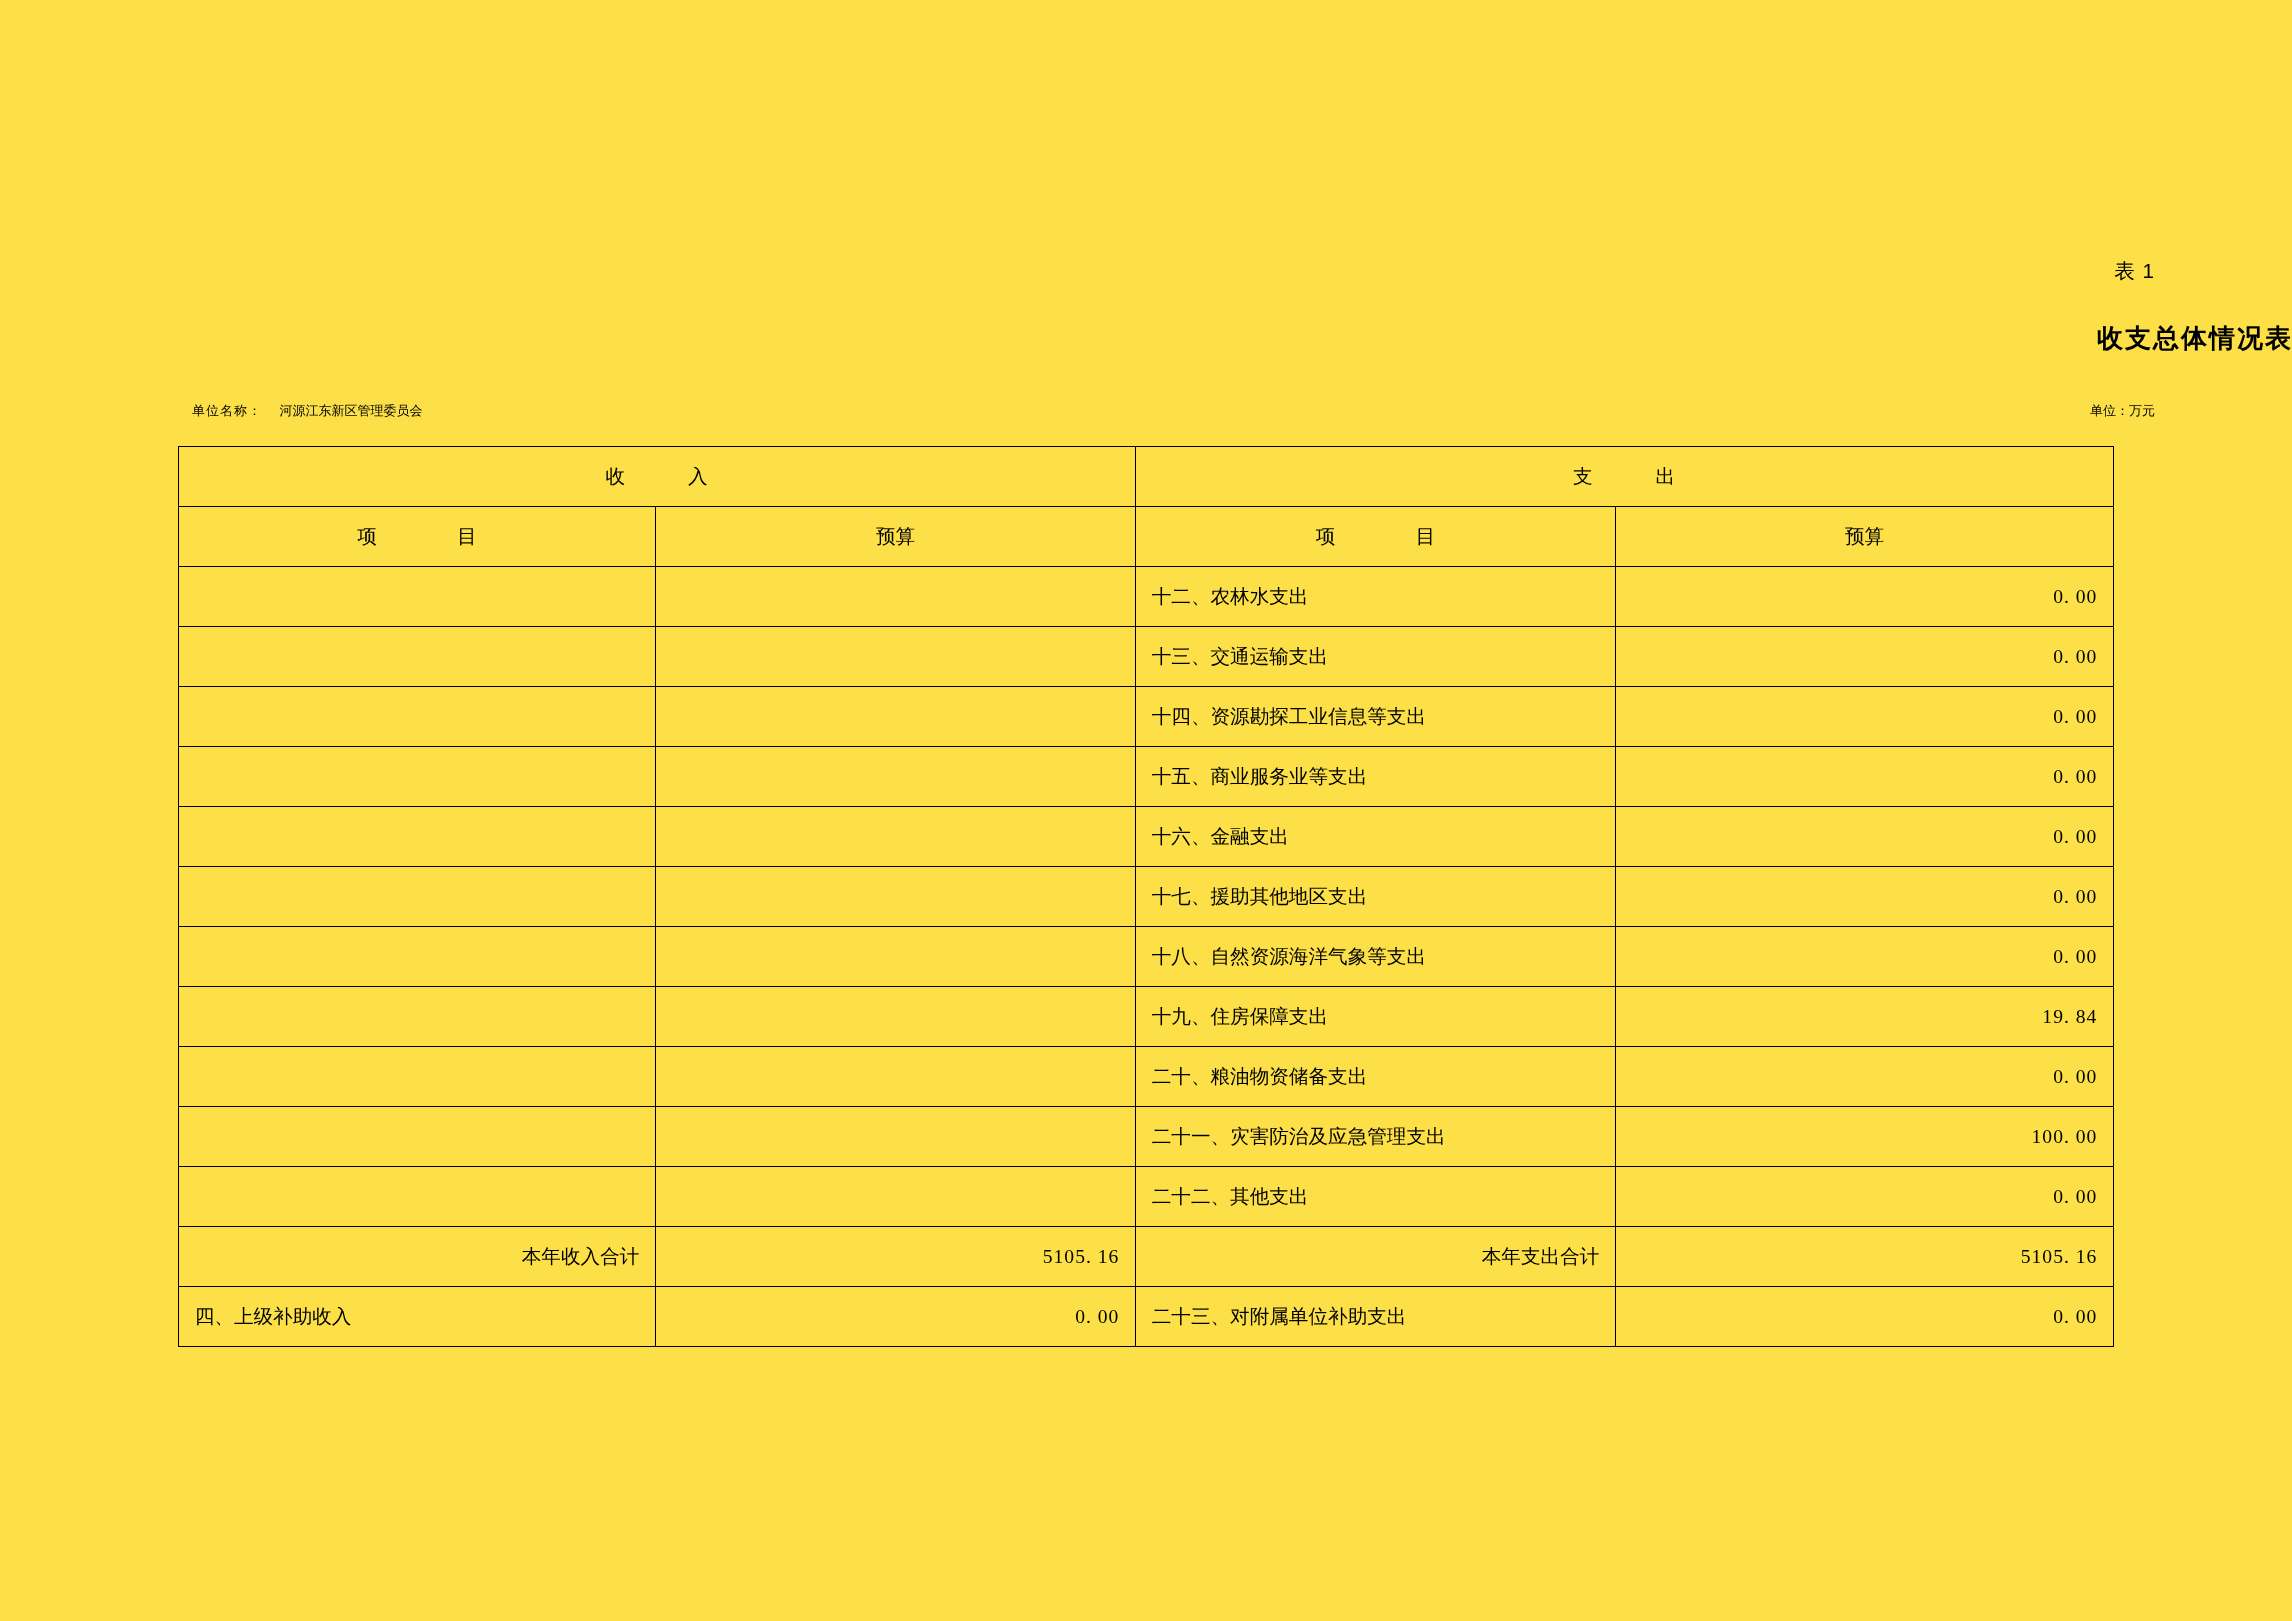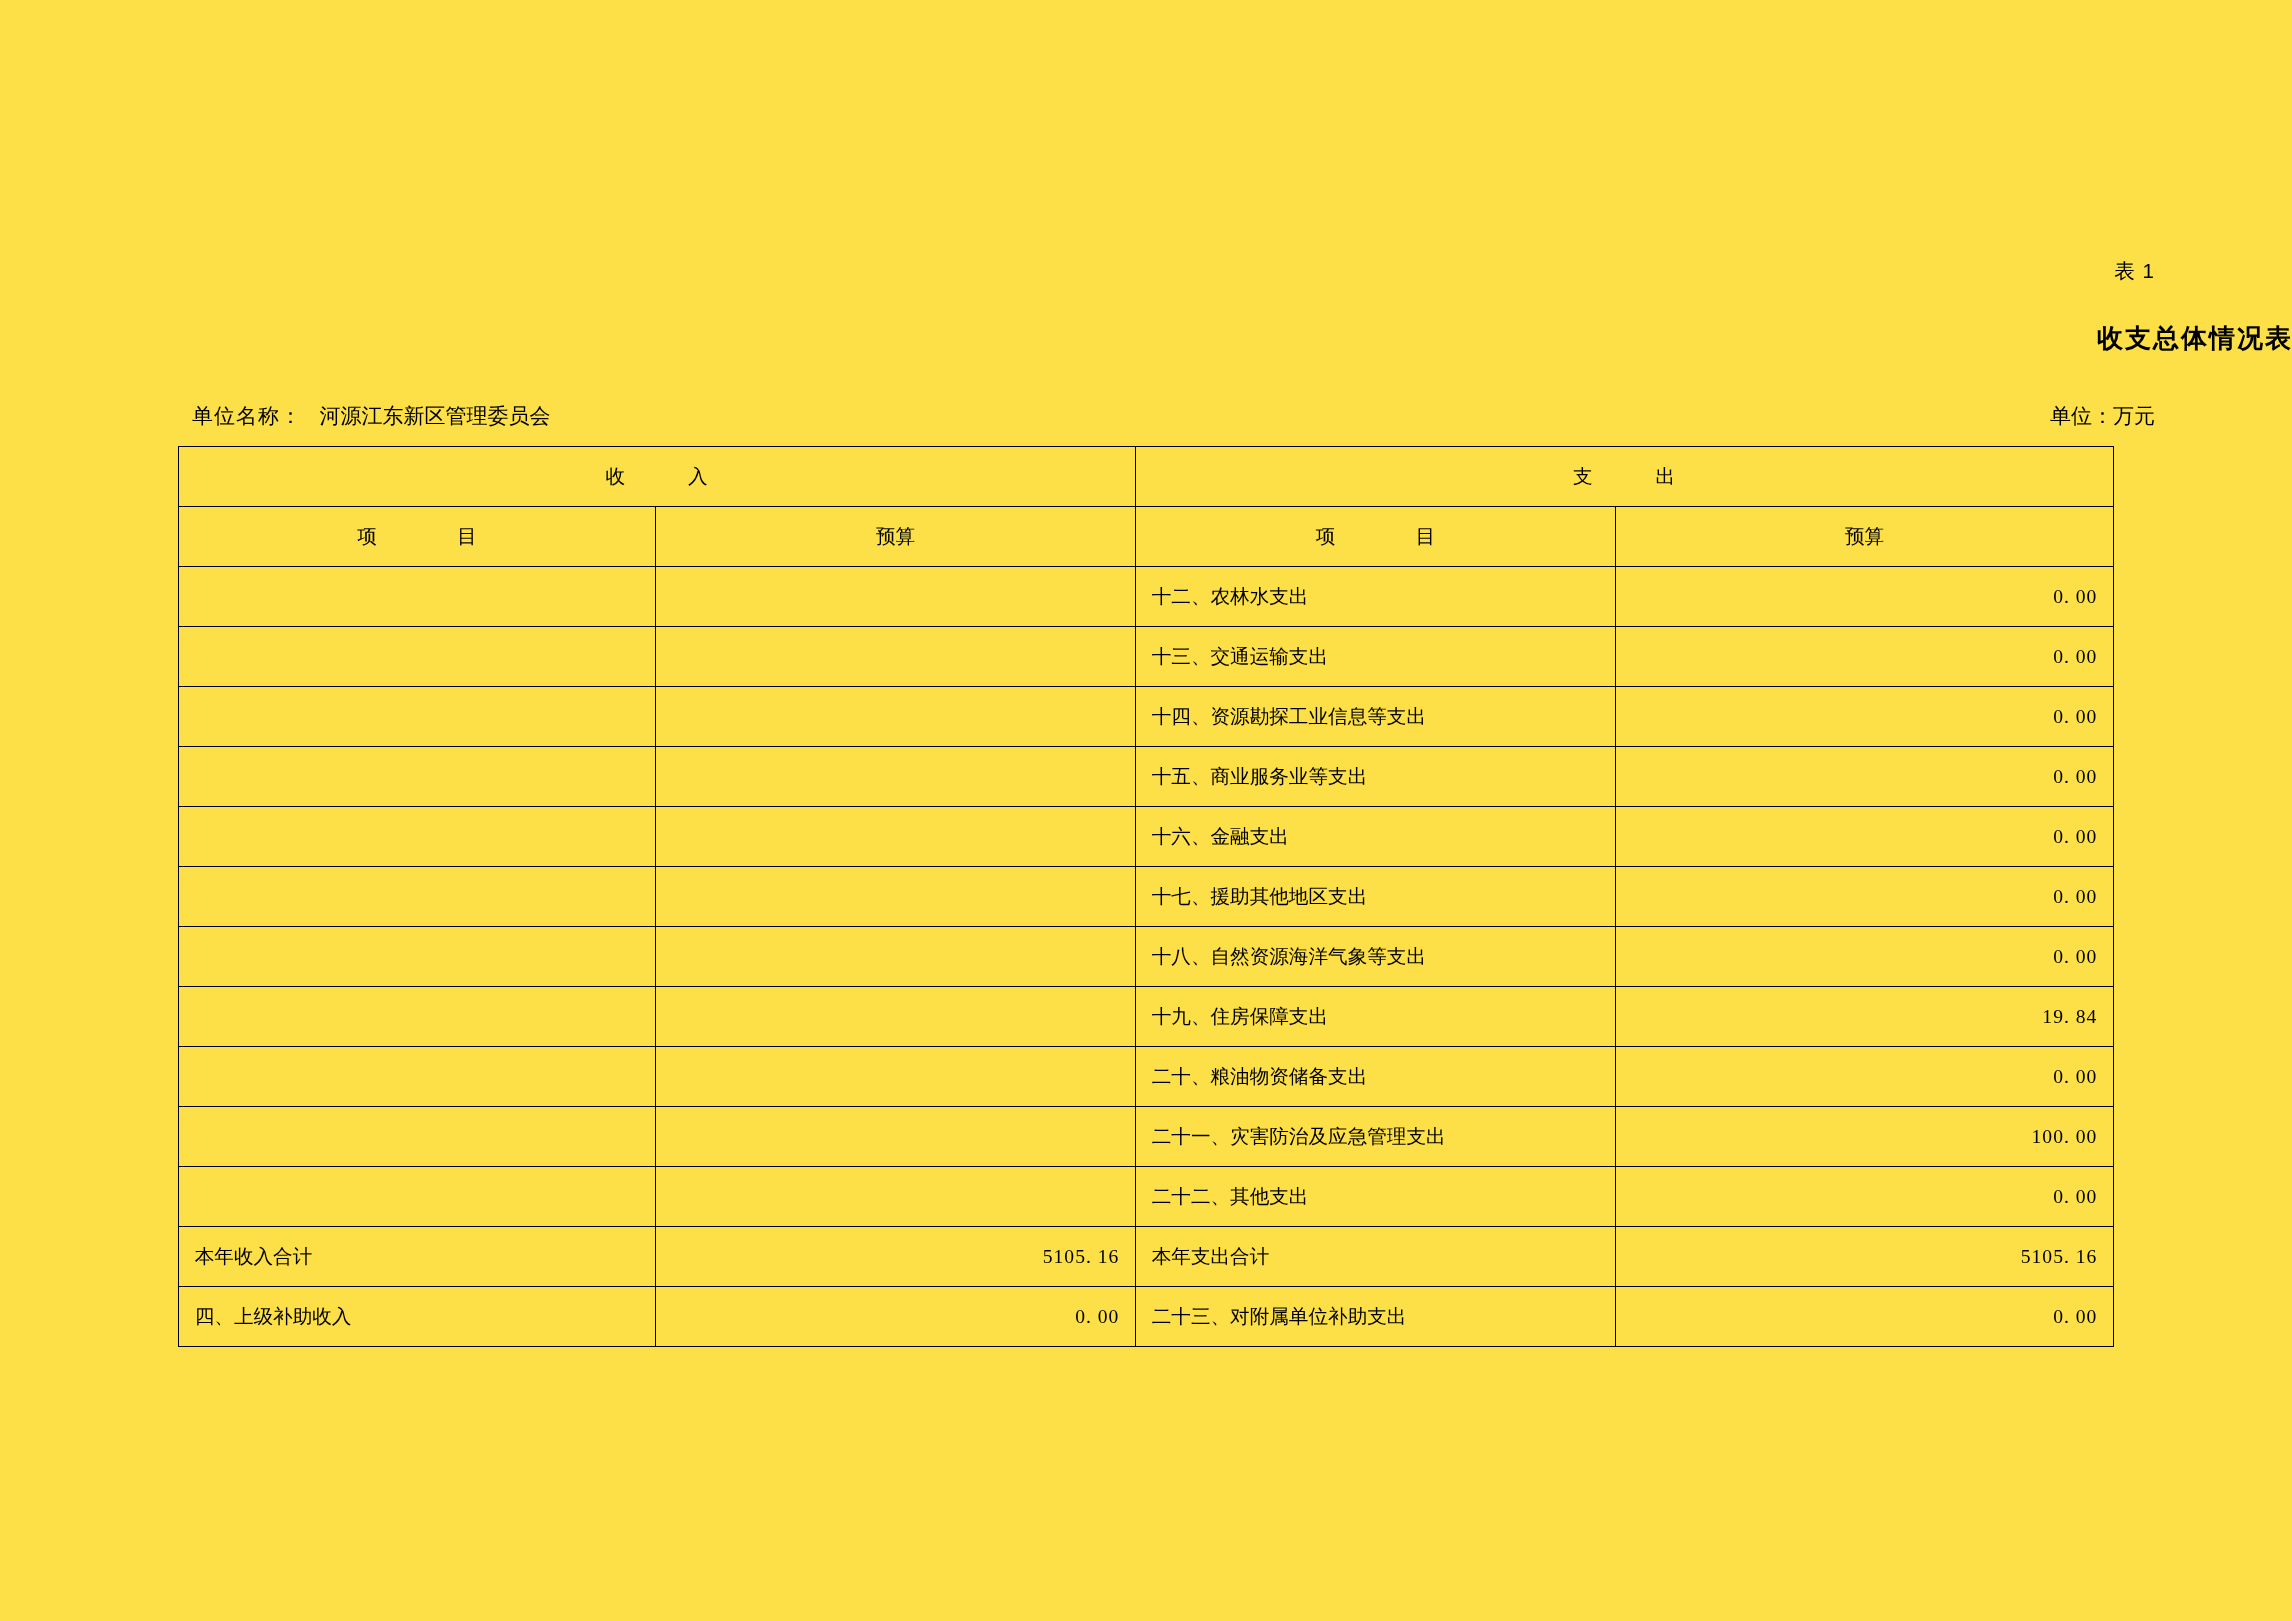--- a/index.html
+++ b/index.html
@@ -39,21 +39,21 @@
     font-size: 26px;
     font-weight: bold;
     letter-spacing: 2px;
   }
   .meta-row {
     position: absolute;
     left: 192px;
     right: 138px;
     top: 402px;
     height: 29px;
-    font-size: 21px;
+    font-size: 13px;
     text-align: right;
   }
   .meta-left {
     position: absolute;
     left: 0;
     top: 0;
     white-space: nowrap;
   }
   .meta-left .meta-label {
     letter-spacing: 1px;
@@ -105,21 +105,21 @@
   .cell-item-indent {
     padding-left: 29px;
   }
   .cell-num {
     text-align: right;
     font-family: "Liberation Serif", serif;
     letter-spacing: 1px;
     margin-top: 12px;
   }
   .cell-center {
-    text-align: left;
+    text-align: right;
     white-space: nowrap;
   }
   .cell-empty {
     text-align: left;
   }
 </style>
 </head>
 <body>
 
 <div class="page">

